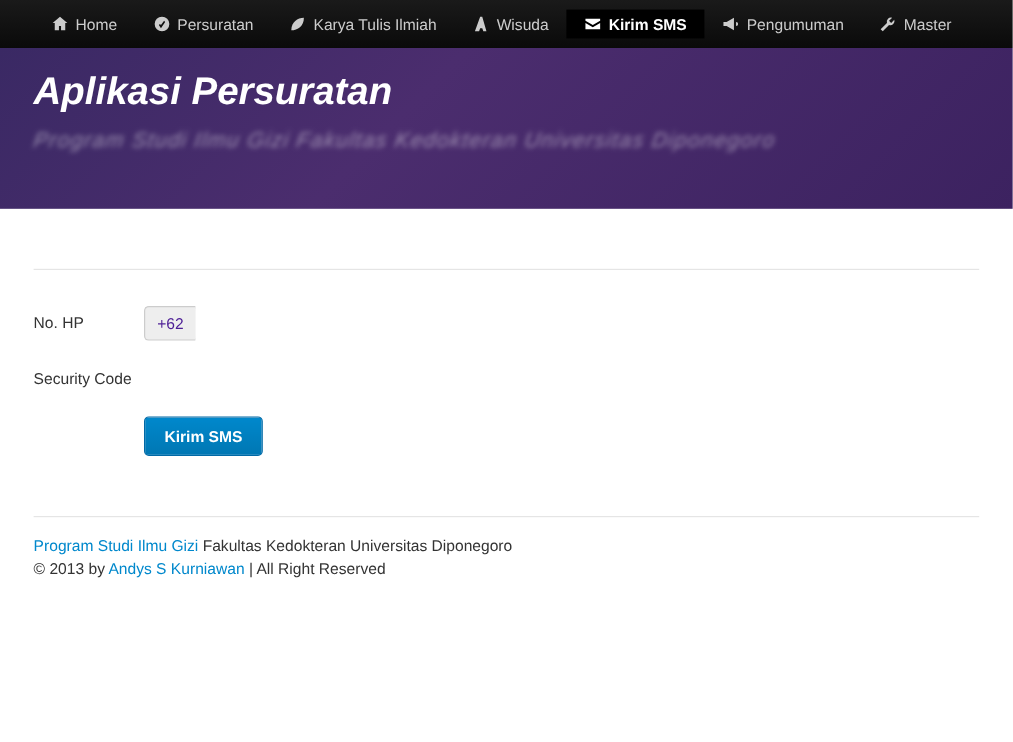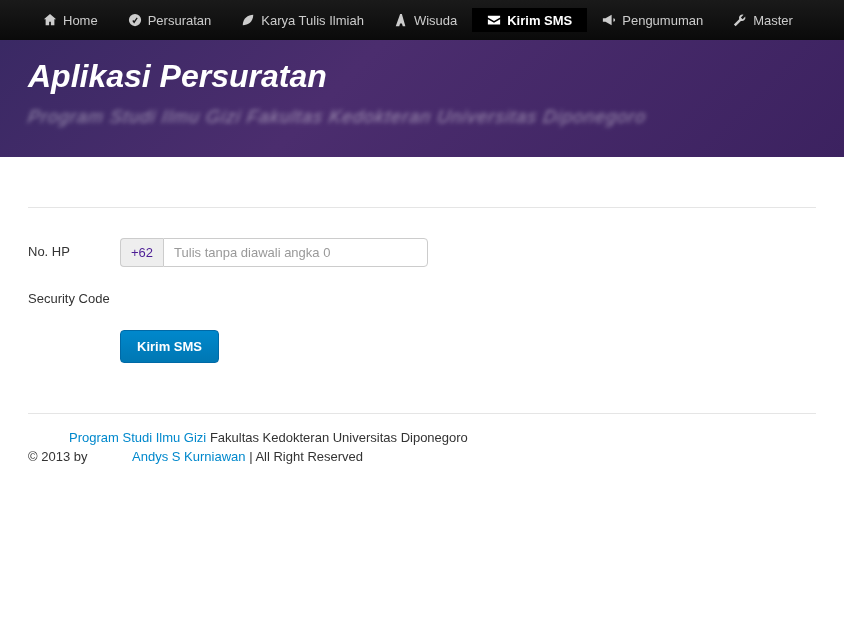--- a/index.html
+++ b/index.html
@@ -3,21 +3,21 @@
 <meta charset="utf-8">
 <style>
 * { margin: 0; padding: 0; box-sizing: border-box; }
 body { font-family: "Helvetica Neue", Helvetica, Arial, sans-serif; font-size: 14px; color: #333; background: #fff; }
 
 .navbar { background: linear-gradient(#1a1a1a, #0a0a0a); height: 40px; display: flex; align-items: center; padding: 0 28px; }
 .nav-item { color: #ccc; padding: 0 15px; height: 24px; display: flex; align-items: center; gap: 6px; cursor: pointer; font-size: 13px; }
 .nav-item.active { background: #000; color: #fff; font-weight: bold; }
 .nav-item svg { width: 14px; height: 14px; fill: currentColor; }
 
-.header-band { background: linear-gradient(135deg, #3a2964, #4b2d6e 40%, #3c2260); padding: 18px 28px 29px; position: relative; overflow: hidden; }
+.header-band { background: linear-gradient(135deg, #3a2964, #4b2d6e 40%, #3c2260); padding: 18px 28px 46px; position: relative; overflow: hidden; }
 .header-title { color: #fff; font-size: 32px; font-weight: bold; font-style: italic; margin-bottom: 12px; }
 .header-sub { color: rgba(255,255,255,0.45); font-style: italic; font-size: 18px; filter: blur(2px); transform: skewX(-8deg); letter-spacing: 1px; }
 
 .content { padding: 30px 28px 20px; }
 .divider { height: 1px; background: #e5e5e5; margin: 20px 0 30px; }
 
 .form-row { display: flex; align-items: flex-start; margin-bottom: 18px; }
 .form-label { width: 92px; padding-top: 6px; font-size: 13px; color: #333; }
 .form-control-wrap { flex: 0 0 auto; }
 
@@ -25,21 +25,21 @@
 .addon { background: #eee; border: 1px solid #ccc; border-right: none; padding: 6px 10px; border-radius: 4px 0 0 4px; font-size: 13px; color: #4c1d95; }
 .text-input { border: 1px solid #ccc; padding: 6px 10px; border-radius: 0 4px 4px 0; font-size: 13px; width: 265px; }
 .text-input.standalone { border-radius: 4px; width: 165px; }
 .textarea { border: 1px solid #ccc; border-radius: 4px; padding: 6px 10px; width: 412px; height: 98px; resize: both; font-family: inherit; font-size: 13px; }
 
 .captcha-box { display: inline-block; border: 1px solid #ccc; padding: 6px 12px; font-size: 15px; margin-left: 6px; letter-spacing: 1px; color: #555; background: #fafafa; border-radius: 3px; }
 
 .btn-primary { margin-left: 92px; margin-top: 6px; background: linear-gradient(#08c, #0077b3); color: #fff; border: 1px solid #0069a6; padding: 8px 16px; border-radius: 4px; font-size: 13px; font-weight: bold; cursor: pointer; }
 
 .footer { border-top: 1px solid #e5e5e5; margin: 30px 28px 0; padding: 16px 0; font-size: 13px; color: #333; }
-.footer a { color: #08c; text-decoration: none; margin-left: 41px; }
+.footer a { color: #08c; text-decoration: none; }
 .footer-line { margin-bottom: 4px; }
 
 ::placeholder { color: #999; }
 </style>
 </head>
 <body>
 
 <div class="navbar">
   <div class="nav-item">
     <svg viewBox="0 0 16 16">
@@ -91,21 +91,20 @@
 </div>
 
 <div class="content">
   <div class="divider"></div>
 
   <div class="form-row">
     <div class="form-label">No. HP</div>
     <div class="form-control-wrap">
       <div class="input-group">
         <span class="addon">+62</span>
-        <input class="text-input" type="text" placeholder="Tulis tanpa diawali angka 0" style="">
       </div>
     </div>
   </div>
 
 
   <div class="form-row">
     <div class="form-label">Security Code</div>
   </div>
 
   <button class="btn-primary">Kirim SMS</button>

